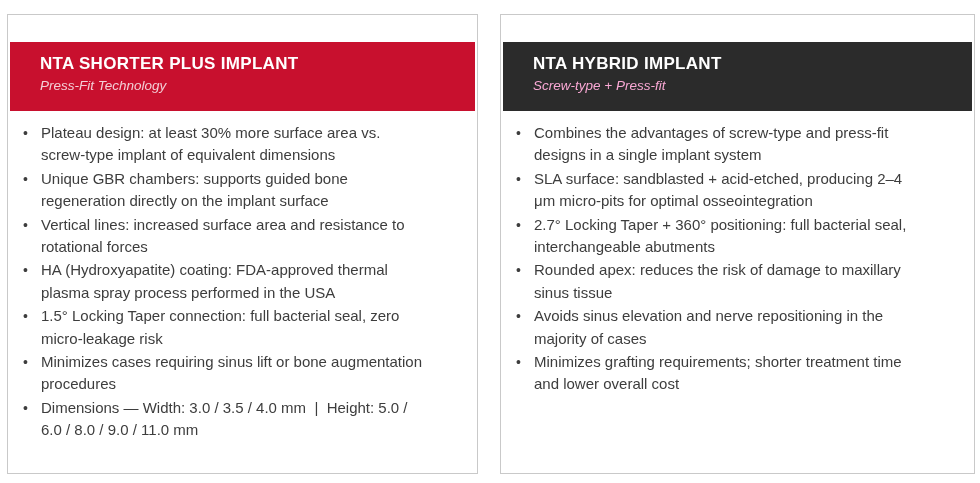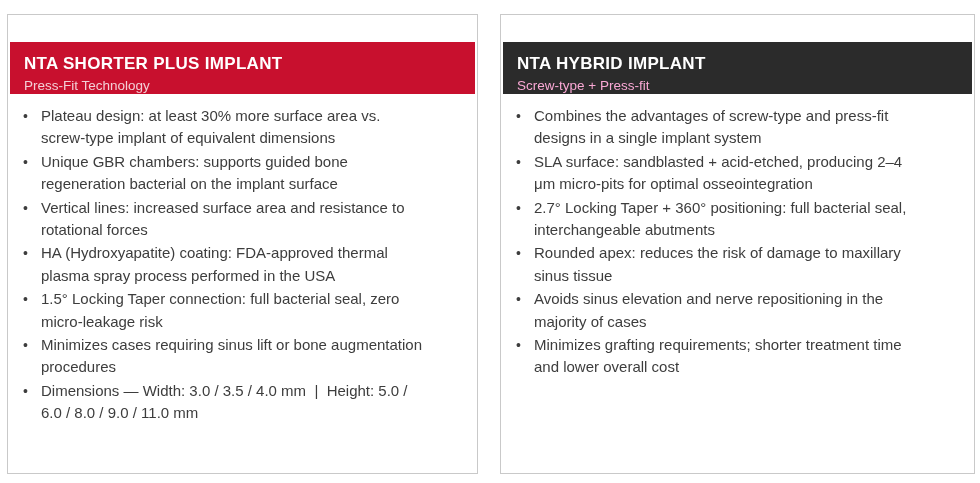--- a/index.html
+++ b/index.html
@@ -25,39 +25,40 @@
     height: 460px;
     background: #ffffff;
     border: 1px solid #c9c9c9;
     box-sizing: border-box;
   }
   .card-left  { left: 7px;   width: 471px; }
   .card-right { left: 500px; width: 475px; }
 
   .card-header {
     margin: 27px 2px 0;
-    height: 52px;
+    height: 69px;
     box-sizing: border-box;
-    padding: 12px 14px 0;
+    padding: 12px 30px 0;
   }
   .card-header.red  { background: #c8102e; }
   .card-header.dark { background: #2b2b2b; }
 
   .card-title {
     margin: 0;
     font-size: 17px;
     line-height: 20px;
     font-weight: 700;
     letter-spacing: 0.3px;
     color: #ffffff;
   }
   .card-subtitle {
     margin: 4px 0 0;
     font-size: 13.5px;
     line-height: 16px;
+    font-style: italic;
   }
   .red  .card-subtitle { color: #f3ced5; }
   .dark .card-subtitle { color: #f9a8d4; }
 
   .features {
     list-style: none;
     margin: 11px 0 0;
     padding: 0 4px 0 13px;
   }
   .feature-item {
@@ -92,21 +93,21 @@
     </header>
     <ul class="features">
         <li class="feature-item">
           <span class="dot">•</span>
           <span class="txt">Plateau design: at least 30% more surface area vs.
 screw-type implant of equivalent dimensions</span>
         </li>
         <li class="feature-item">
           <span class="dot">•</span>
           <span class="txt">Unique GBR chambers: supports guided bone
-regeneration bacterial on the implant surface</span>
+regeneration directly on the implant surface</span>
         </li>
         <li class="feature-item">
           <span class="dot">•</span>
           <span class="txt">Vertical lines: increased surface area and resistance to
 rotational forces</span>
         </li>
         <li class="feature-item">
           <span class="dot">•</span>
           <span class="txt">HA (Hydroxyapatite) coating: FDA-approved thermal
 plasma spray process performed in the USA</span>

